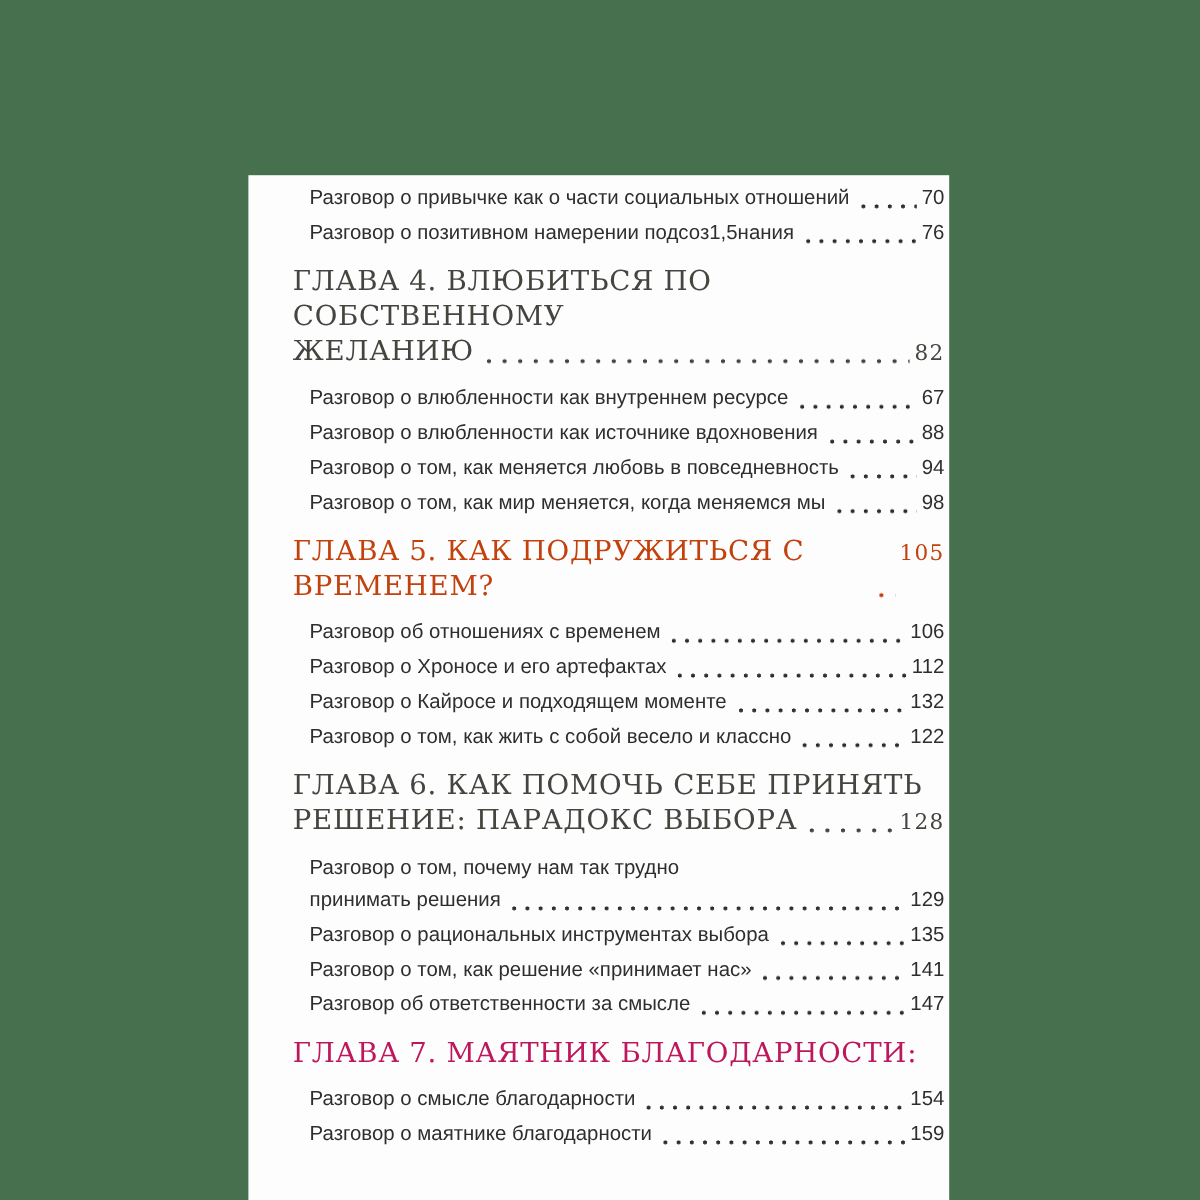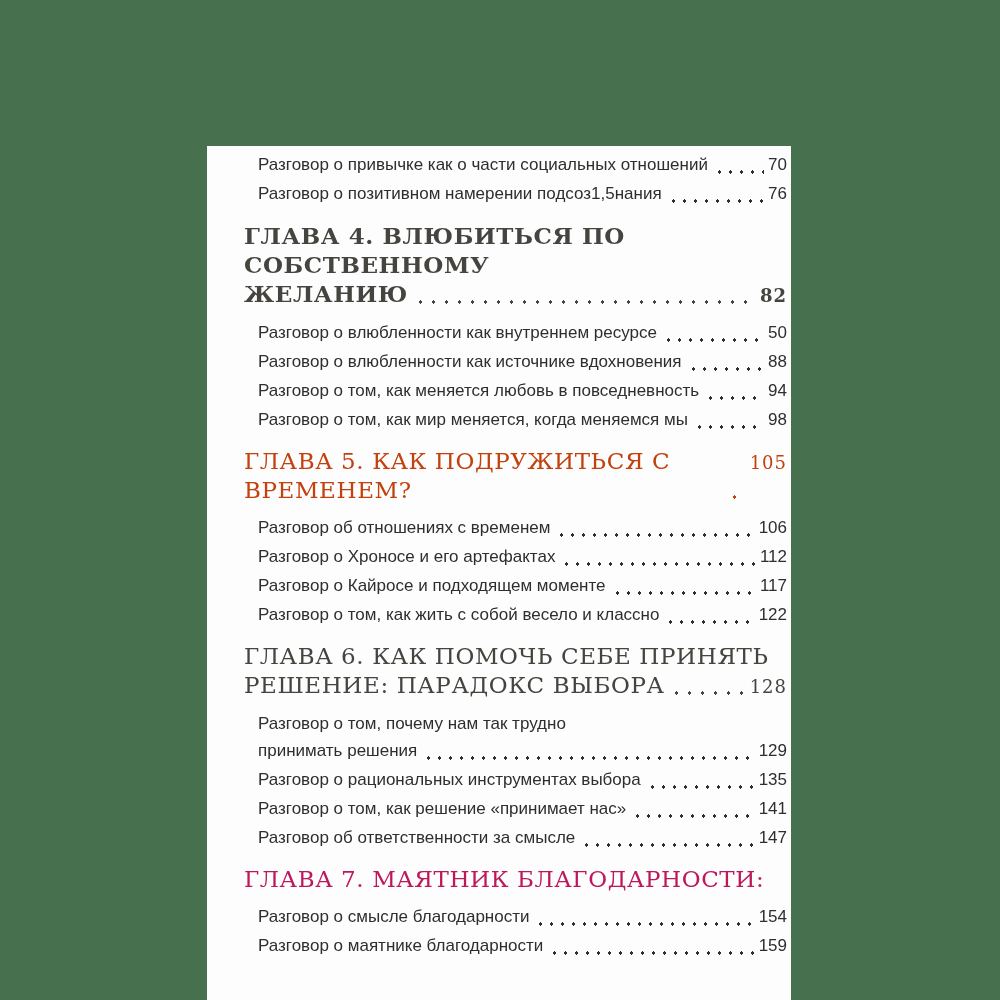--- a/index.html
+++ b/index.html
@@ -104,36 +104,36 @@
             <div class="entry">
               <div class="row">
                 <span>Разговор о позитивном намерении подсоз1,5нания</span>
                 <span class="leader"></span>
                 <span class="pgnum">76</span>
               </div>
             </div>
           </div>
         </div>
         <div class="section">
-          <div class="heading" style="color: rgb(69, 68, 63); font-weight: bold;">
+          <div class="heading" style="color: rgb(69, 68, 63);">
             <div class="row">
               <span>ГЛАВА 4. ВЛЮБИТЬСЯ ПО СОБСТВЕННОМУ</span>
             </div>
             <div class="row">
               <span>ЖЕЛАНИЮ</span>
               <span class="leader"></span>
               <span class="pgnum">82</span>
             </div>
           </div>
           <div class="entries">
             <div class="entry">
               <div class="row">
                 <span>Разговор о влюбленности как внутреннем ресурсе</span>
                 <span class="leader"></span>
-                <span class="pgnum">50</span>
+                <span class="pgnum">67</span>
               </div>
             </div>
             <div class="entry">
               <div class="row">
                 <span>Разговор о влюбленности как источнике вдохновения</span>
                 <span class="leader"></span>
                 <span class="pgnum">88</span>
               </div>
             </div>
             <div class="entry">
@@ -172,21 +172,21 @@
               <div class="row">
                 <span>Разговор о Хроносе и его артефактах</span>
                 <span class="leader"></span>
                 <span class="pgnum">112</span>
               </div>
             </div>
             <div class="entry">
               <div class="row">
                 <span>Разговор о Кайросе и подходящем моменте</span>
                 <span class="leader"></span>
-                <span class="pgnum">117</span>
+                <span class="pgnum">132</span>
               </div>
             </div>
             <div class="entry">
               <div class="row">
                 <span>Разговор о том, как жить с собой весело и классно</span>
                 <span class="leader"></span>
                 <span class="pgnum">122</span>
               </div>
             </div>
           </div>

